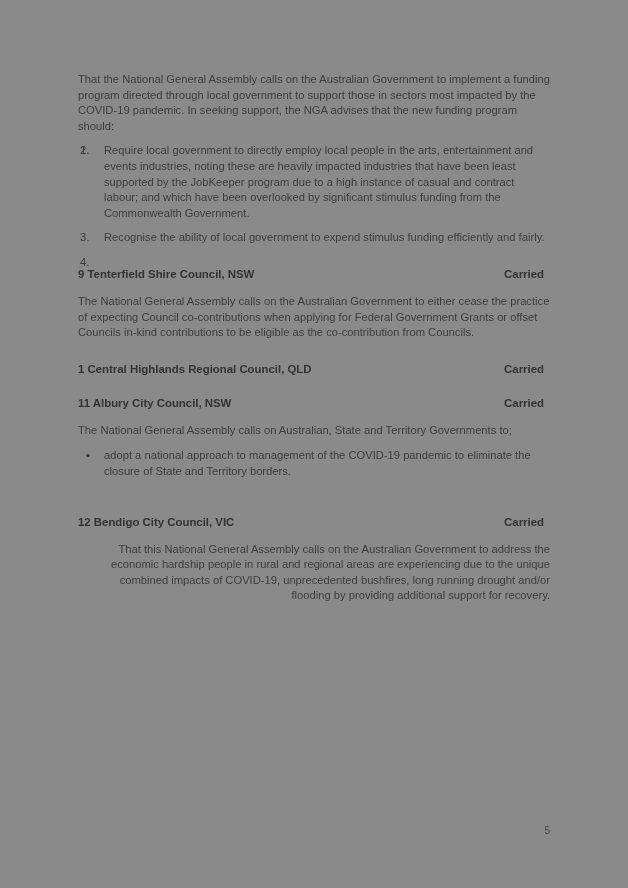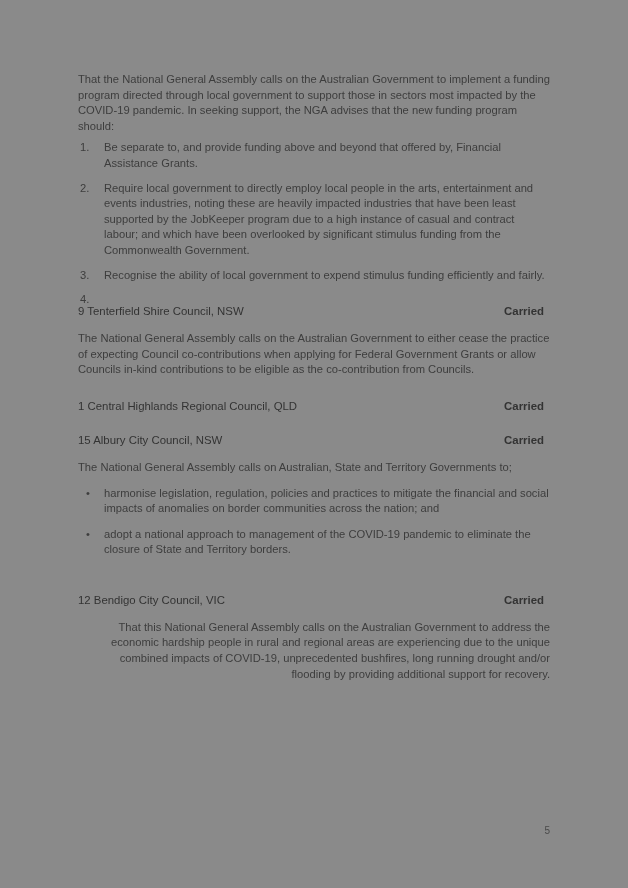--- a/index.html
+++ b/index.html
@@ -55,21 +55,21 @@
   .section-header {
     display: flex;
     justify-content: space-between;
     align-items: baseline;
     font-weight: bold;
     font-size: 11.4px;
     color: #333333;
     margin-bottom: 14px;
   }
   .section-header .title {
-    font-weight: normal;
+    font-weight: bold;
   }
   .section-header .status {
     font-weight: bold;
     padding-right: 6px;
   }
   .section-body {
     font-size: 11.2px;
     line-height: 15.6px;
     color: #3d3d3d;
     margin: 0;
@@ -106,60 +106,58 @@
 </head>
 <body>
 
 <div class="page">
 
   <p class="intro">That the National General Assembly calls on the Australian Government to implement a funding program directed through local government to support those in sectors most impacted by the COVID-19 pandemic. In seeking support, the NGA advises that the new funding program should:</p>
 
   <ol class="numbered">
     <li>
       <span class="num">1.</span>
-      <span>Be separate to, and provide funding above and beyond that offered by, Financial Assistance Grants.</span>
     </li>
     <li>
       <span class="num">2.</span>
       <span>Require local government to directly employ local people in the arts, entertainment and events industries, noting these are heavily impacted industries that have been least supported by the JobKeeper program due to a high instance of casual and contract labour; and which have been overlooked by significant stimulus funding from the Commonwealth Government.</span>
     </li>
     <li>
       <span class="num">3.</span>
       <span>Recognise the ability of local government to expend stimulus funding efficiently and fairly.</span>
     </li>
     <li>
       <span class="num">4.</span>
     </li>
   </ol>
 
   <div class="section">
     <div class="section-header">
       <span class="title">9 Tenterfield Shire Council, NSW</span>
       <span class="status">Carried</span>
     </div>
-    <p class="section-body">The National General Assembly calls on the Australian Government to either cease the practice of expecting Council co-contributions when applying for Federal Government Grants or allow Councils in-kind contributions to be eligible as the co-contribution from Councils.</p>
+    <p class="section-body">The National General Assembly calls on the Australian Government to either cease the practice of expecting Council co-contributions when applying for Federal Government Grants or offset Councils in-kind contributions to be eligible as the co-contribution from Councils.</p>
   </div>
 
   <div class="section">
     <div class="section-header">
       <span class="title">1 Central Highlands Regional Council, QLD</span>
       <span class="status">Carried</span>
     </div>
   </div>
 
   <div class="section">
     <div class="section-header">
-      <span class="title">15 Albury City Council, NSW</span>
+      <span class="title">11 Albury City Council, NSW</span>
       <span class="status">Carried</span>
     </div>
     <p class="section-body">The National General Assembly calls on Australian, State and Territory Governments to;</p>
     <ul class="bullets">
       <li>
         <span class="dot">•</span>
-        <span>harmonise legislation, regulation, policies and practices to mitigate the financial and social impacts of anomalies on border communities across the nation; and</span>
       </li>
       <li>
         <span class="dot">•</span>
         <span>adopt a national approach to management of the COVID-19 pandemic to eliminate the closure of State and Territory borders.</span>
       </li>
     </ul>
   </div>
 
   <div class="section gap-lg">
     <div class="section-header">

